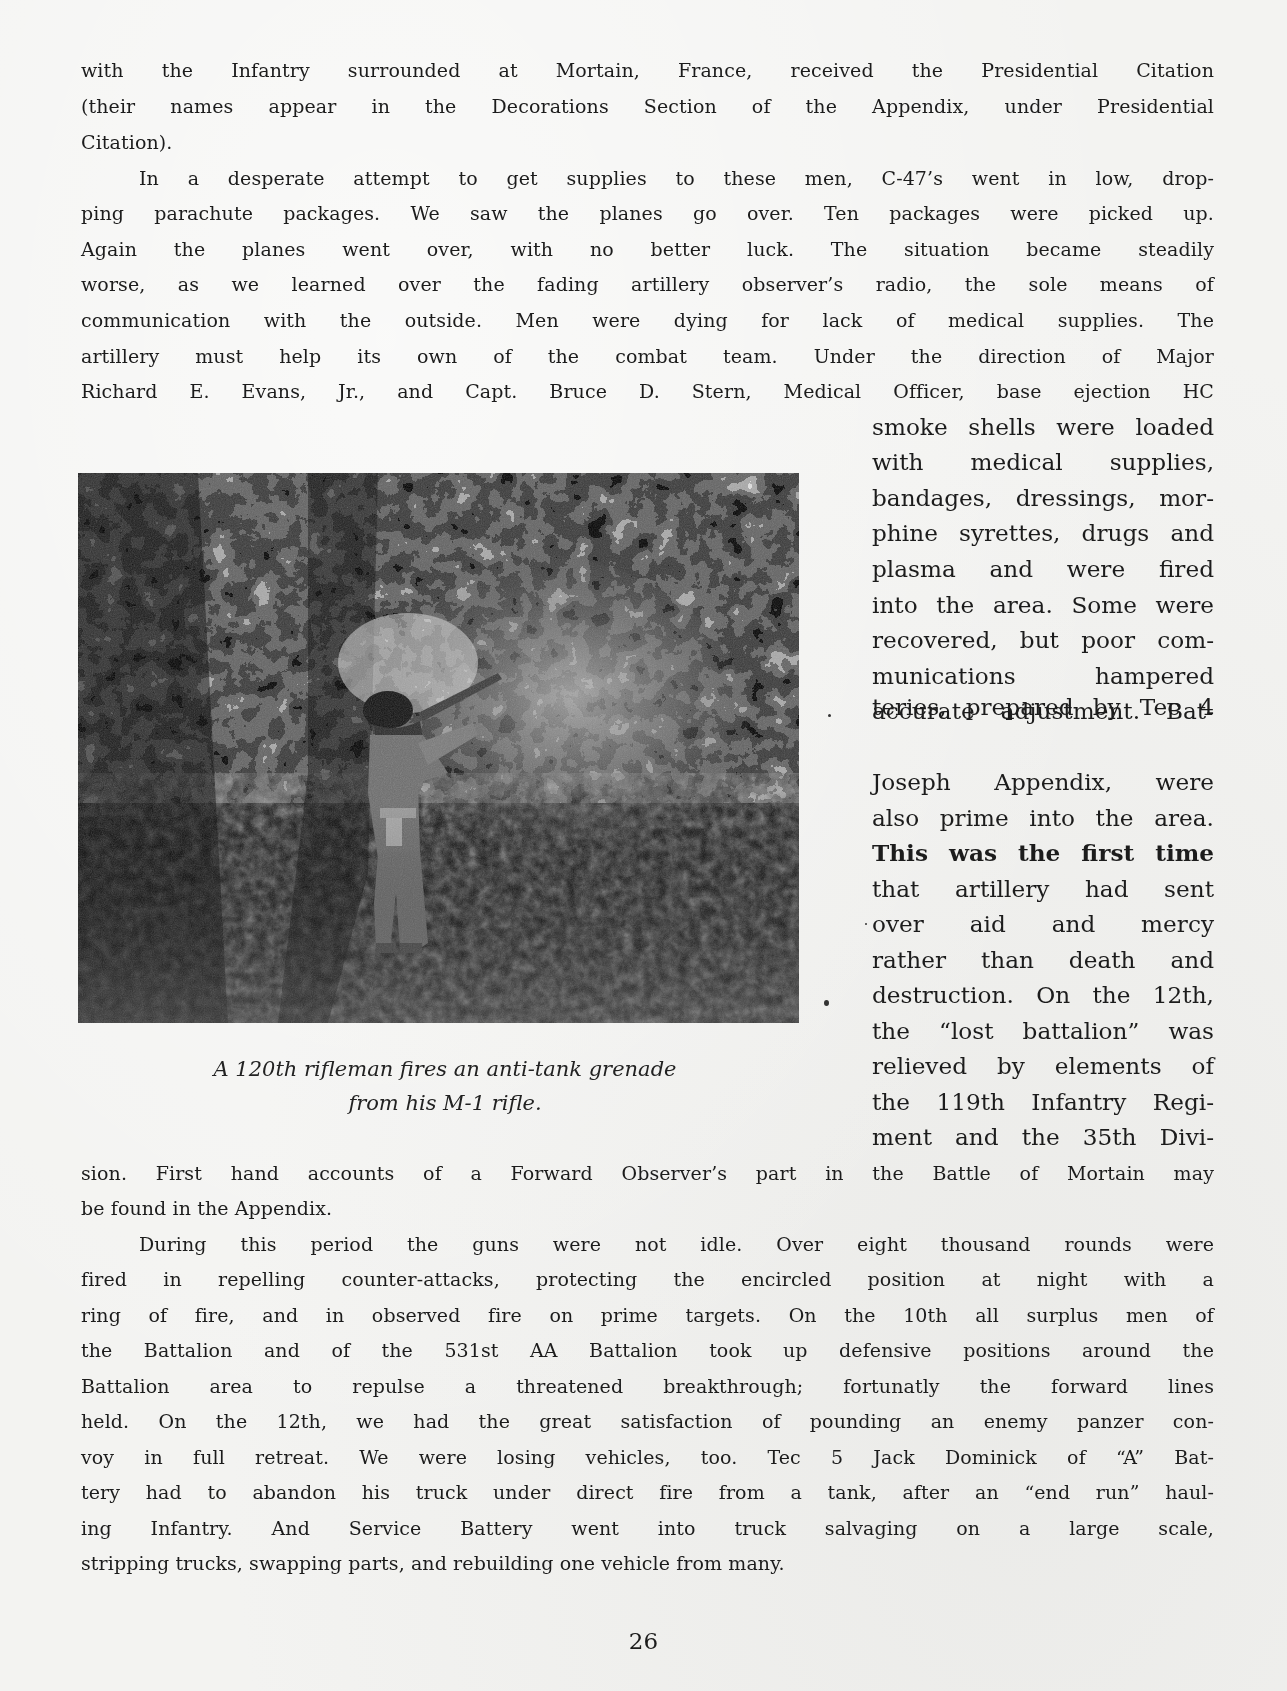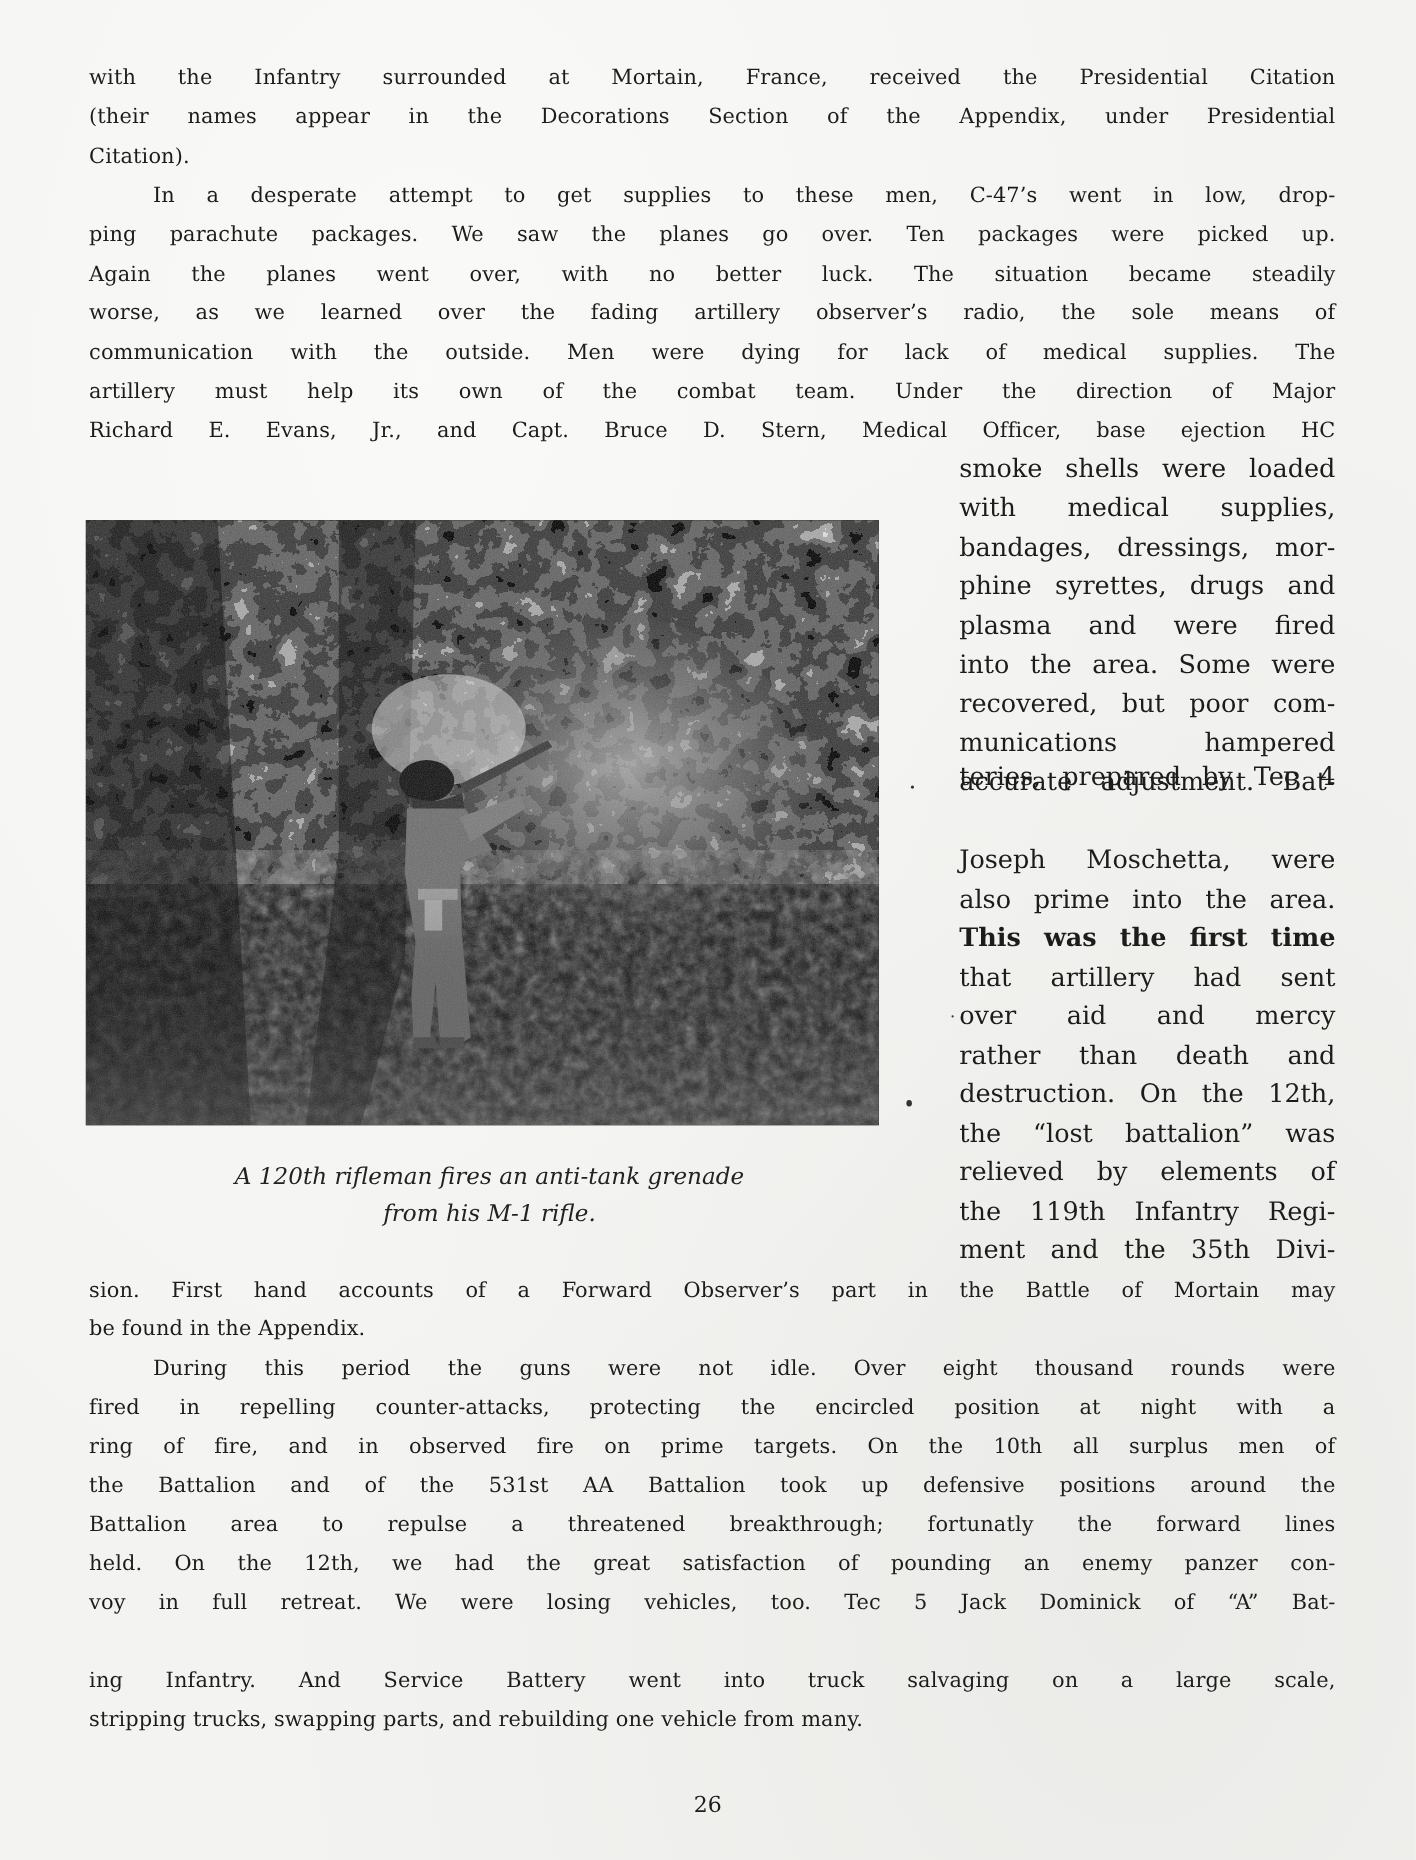--- a/index.html
+++ b/index.html
@@ -69,21 +69,21 @@
     line-height: 34px;
     color: #222;
     white-space: nowrap;
   }
   .page-number {
     position: absolute;
     left: 0;
     width: 1287px;
     top: 1628px;
     text-align: center;
-    font-size: 20px;
+    font-size: 23px;
     color: #1c1c1c;
   }
   .speck {
     position: absolute;
     background: #333;
     border-radius: 50%;
   }
 </style>
 </head>
 <body>
@@ -105,21 +105,21 @@
   <div class="rline" style="top:409px;">smoke shells were loaded</div>
   <div class="rline" style="top:444px;">with medical supplies,</div>
   <div class="rline" style="top:480px;">bandages, dressings, mor-</div>
   <div class="rline" style="top:515px;">phine syrettes, drugs and</div>
   <div class="rline" style="top:551px;">plasma and were fired</div>
   <div class="rline" style="top:587px;">into the area. Some were</div>
   <div class="rline" style="top:622px;">recovered, but poor com-</div>
   <div class="rline" style="top:658px;">munications hampered</div>
   <div class="rline" style="top:693px;">accurate adjustment. Bat-</div>
   <div class="rline" style="top:689px;">teries, prepared by Tec 4</div>
-  <div class="rline" style="top:764px;">Joseph Moschetta, were</div>
+  <div class="rline" style="top:764px;">Joseph Appendix, were</div>
   <div class="rline" style="top:800px;">also prime into the area.</div>
   <div class="rline" style="top:835px;font-weight:bold;">This was the first time</div>
   <div class="rline" style="top:871px;">that artillery had sent</div>
   <div class="rline" style="top:906px;">over aid and mercy</div>
   <div class="rline" style="top:942px;">rather than death and</div>
   <div class="rline" style="top:977px;">destruction. On the 12th,</div>
   <div class="rline" style="top:1013px;">the “lost battalion” was</div>
   <div class="rline" style="top:1048px;">relieved by elements of</div>
   <div class="rline" style="top:1084px;">the 119th Infantry Regi-</div>
   <div class="rline" style="top:1119px;">ment and the 35th Divi-</div>
@@ -201,20 +201,21 @@
   <div class="line" style="top:1155px;">sion. First hand accounts of a Forward Observer’s part in the Battle of Mortain may</div>
   <div class="line indent" style="top:1226px;">During this period the guns were not idle. Over eight thousand rounds were</div>
 
   <div class="line last" style="top:1190px;">be found in the Appendix.</div>
   <div class="line" style="top:1261px;">fired in repelling counter-attacks, protecting the encircled position at night with a</div>
   <div class="line" style="top:1297px;">ring of fire, and in observed fire on prime targets. On the 10th all surplus men of</div>
   <div class="line" style="top:1332px;">the Battalion and of the 531st AA Battalion took up defensive positions around the</div>
   <div class="line" style="top:1368px;">Battalion area to repulse a threatened breakthrough; fortunatly the forward lines</div>
   <div class="line" style="top:1403px;">held. On the 12th, we had the great satisfaction of pounding an enemy panzer con-</div>
   <div class="line" style="top:1439px;">voy in full retreat. We were losing vehicles, too. Tec 5 Jack Dominick of “A” Bat-</div>
+  <div class="line" style="top:1474px;">tery had to abandon his truck under direct fire from a tank, after an “end run” haul-</div>
   <div class="line" style="top:1510px;">ing Infantry. And Service Battery went into truck salvaging on a large scale,</div>
   <div class="line last" style="top:1545px;">stripping trucks, swapping parts, and rebuilding one vehicle from many.</div>
 
   <div class="speck" style="left:824px;top:1000px;width:5px;height:6px;"></div>
   <div class="speck" style="left:828px;top:714px;width:3px;height:3px;"></div>
   <div class="speck" style="left:865px;top:923px;width:2px;height:2px;"></div>
 
   <div class="page-number">26</div>
 </div>
 

